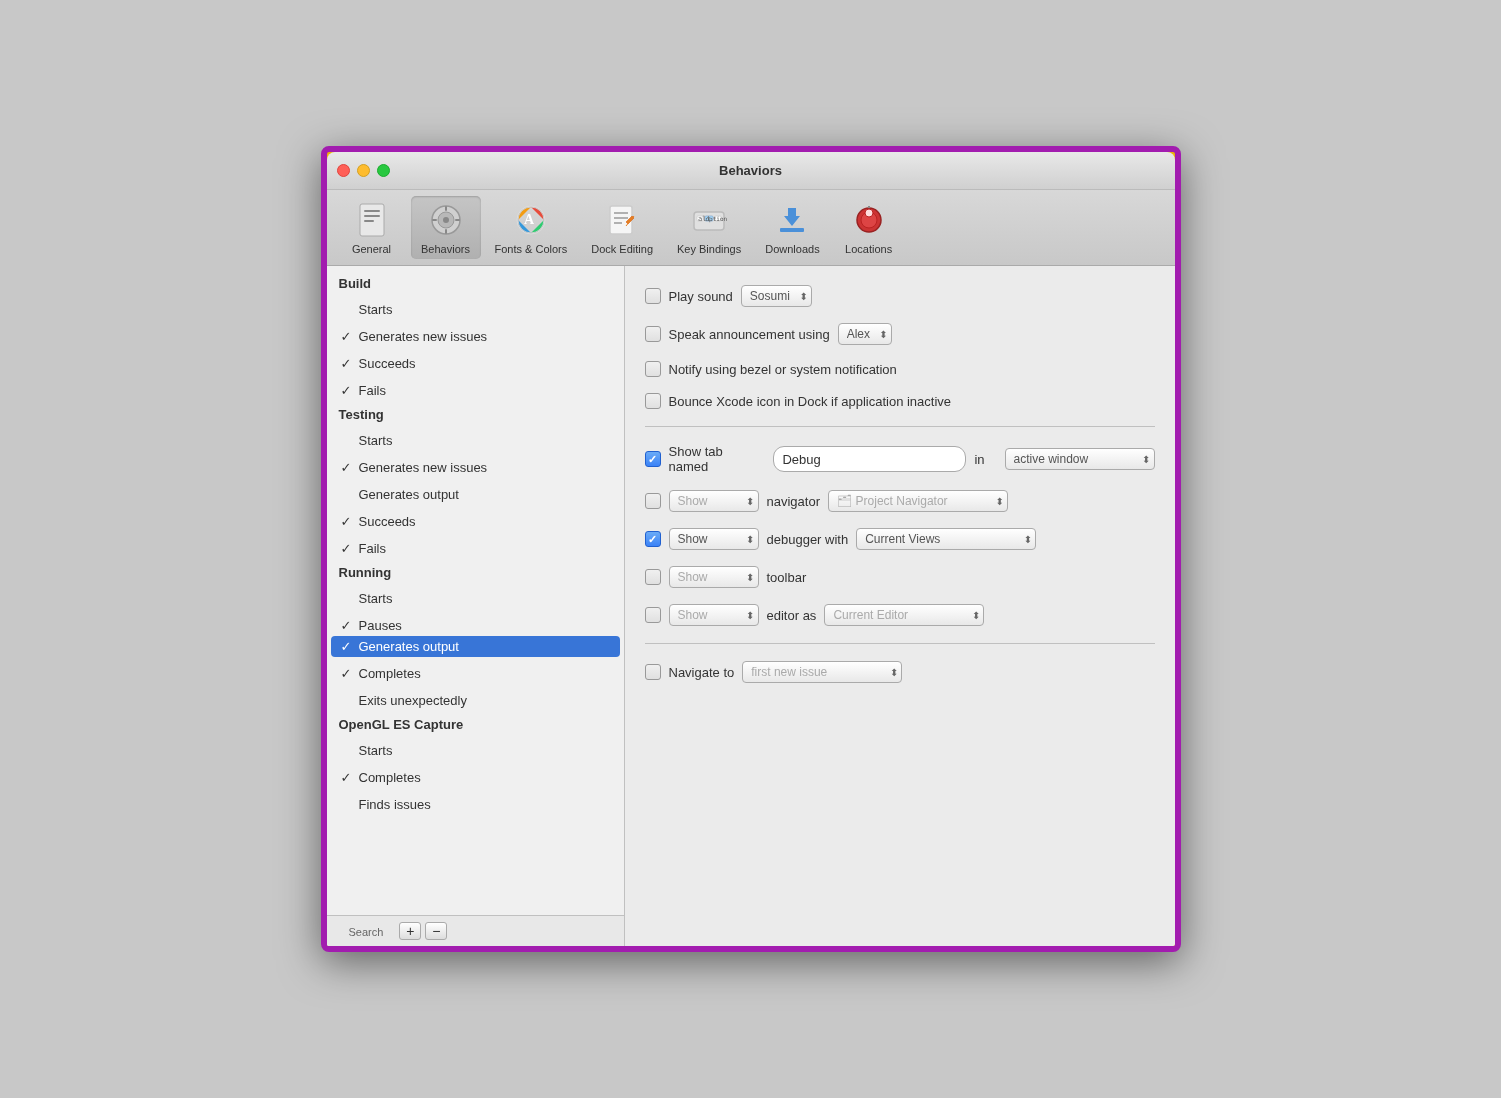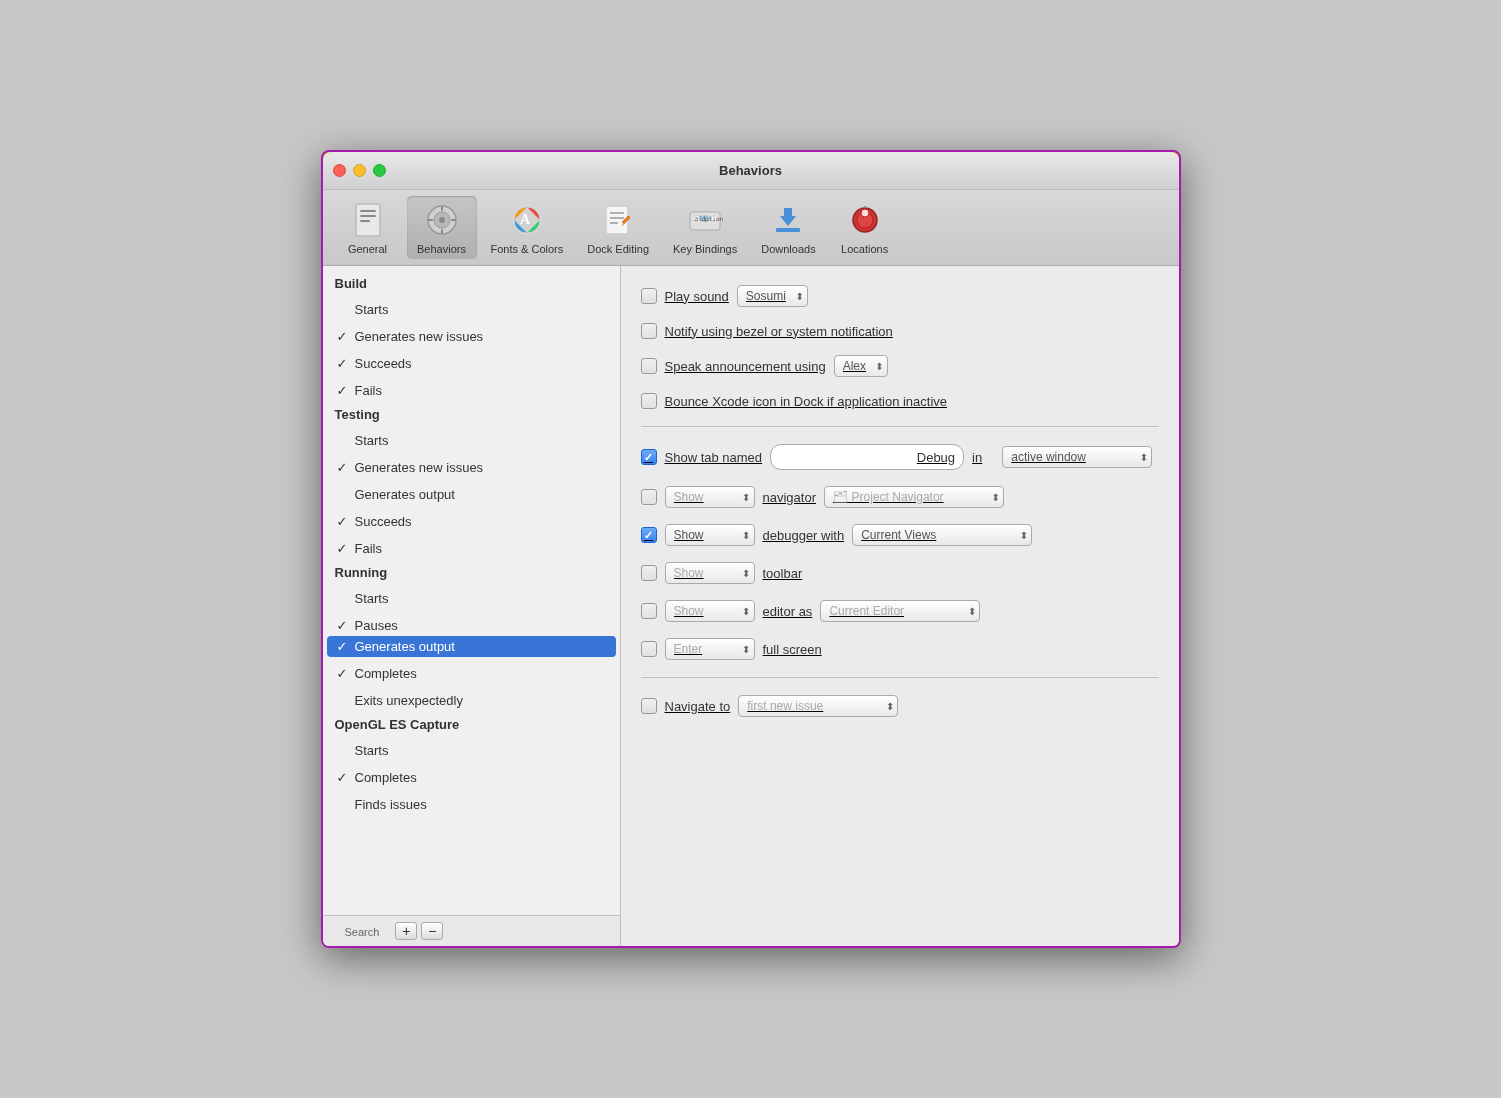--- a/index.html
+++ b/index.html
@@ -11,21 +11,21 @@
       justify-content: center;
       align-items: center;
       min-height: 100vh;
     }
     .window {
       width: 860px;
       background: #eab308;
       border-radius: 8px;
       box-shadow: 0 10px 40px rgba(0,0,0,0.5);
       overflow: hidden;
-      border: 2px solid #a21caf;
+      border: 6px solid #a21caf;
     }
     .titlebar {
       background: linear-gradient(to bottom, #e8e8e8, #d0d0d0);
       height: 38px;
       display: flex;
       align-items: center;
       justify-content: center;
       border-bottom: 1px solid #bbb;
       position: relative;
       border-radius: 8px 8px 0 0;
@@ -168,21 +168,20 @@
       display: flex;
       flex-direction: column;
       gap: 10px;
       overflow-y: auto;
     }
     .option-row {
       display: flex;
       align-items: center;
       gap: 8px;
       padding: 3px 0;
-      text-decoration: underline;
     }
     .checkbox {
       width: 16px;
       height: 16px;
       border: 1px solid #999;
       background: linear-gradient(to bottom, #f0f0f0, #e0e0e0);
       border-radius: 3px;
       display: flex;
       align-items: center;
       justify-content: center;
@@ -230,21 +229,20 @@
     }
     .text-input {
       height: 22px;
       background: white;
       border: 1px solid #aaa;
       border-radius: 11px;
       padding: 12px 8px;
       font-size: 13px;
       color: #333;
       min-width: 130px;
-      text-align: right;
     }
     .divider {
       height: 1px;
       background: #c0c0c0;
       margin: 4px 0;
     }
     .disabled-dropdown select { color: #aaa; }
     .small-dropdown select { min-width: 100px; }
     .medium-dropdown select { min-width: 130px; }
   </style>
@@ -447,31 +445,31 @@
         <span class="option-label">Play sound</span>
         <div class="dropdown-wrapper">
           <select>
             <option>Sosumi</option>
           </select>
         </div>
       </div>
 
       <div class="option-row">
         <div class="checkbox"></div>
-        <span class="option-label">Notify using bezel or system notification</span>
-      </div>
-
-      <div class="option-row">
-        <div class="checkbox"></div>
         <span class="option-label">Speak announcement using</span>
         <div class="dropdown-wrapper">
           <select>
             <option>Alex</option>
           </select>
         </div>
+      </div>
+
+      <div class="option-row">
+        <div class="checkbox"></div>
+        <span class="option-label">Notify using bezel or system notification</span>
       </div>
 
       <div class="option-row">
         <div class="checkbox"></div>
         <span class="option-label">Bounce Xcode icon in Dock if application inactive</span>
       </div>
 
       <div class="divider"></div>
 
       <div class="option-row">
@@ -535,29 +533,20 @@
           </select>
         </div>
         <span class="option-label">editor as</span>
         <div class="dropdown-wrapper">
           <select style="color:#aaa; min-width:160px;">
             <option>Current Editor</option>
           </select>
         </div>
       </div>
 
-      <div class="option-row">
-        <div class="checkbox"></div>
-        <div class="dropdown-wrapper small-dropdown">
-          <select style="color:#aaa; min-width:90px;">
-            <option>Enter</option>
-          </select>
-        </div>
-        <span class="option-label">full screen</span>
-      </div>
 
       <div class="divider"></div>
 
       <div class="option-row">
         <div class="checkbox"></div>
         <span class="option-label">Navigate to</span>
         <div class="dropdown-wrapper">
           <select style="color:#aaa; min-width:160px;">
             <option>first new issue</option>
           </select>

